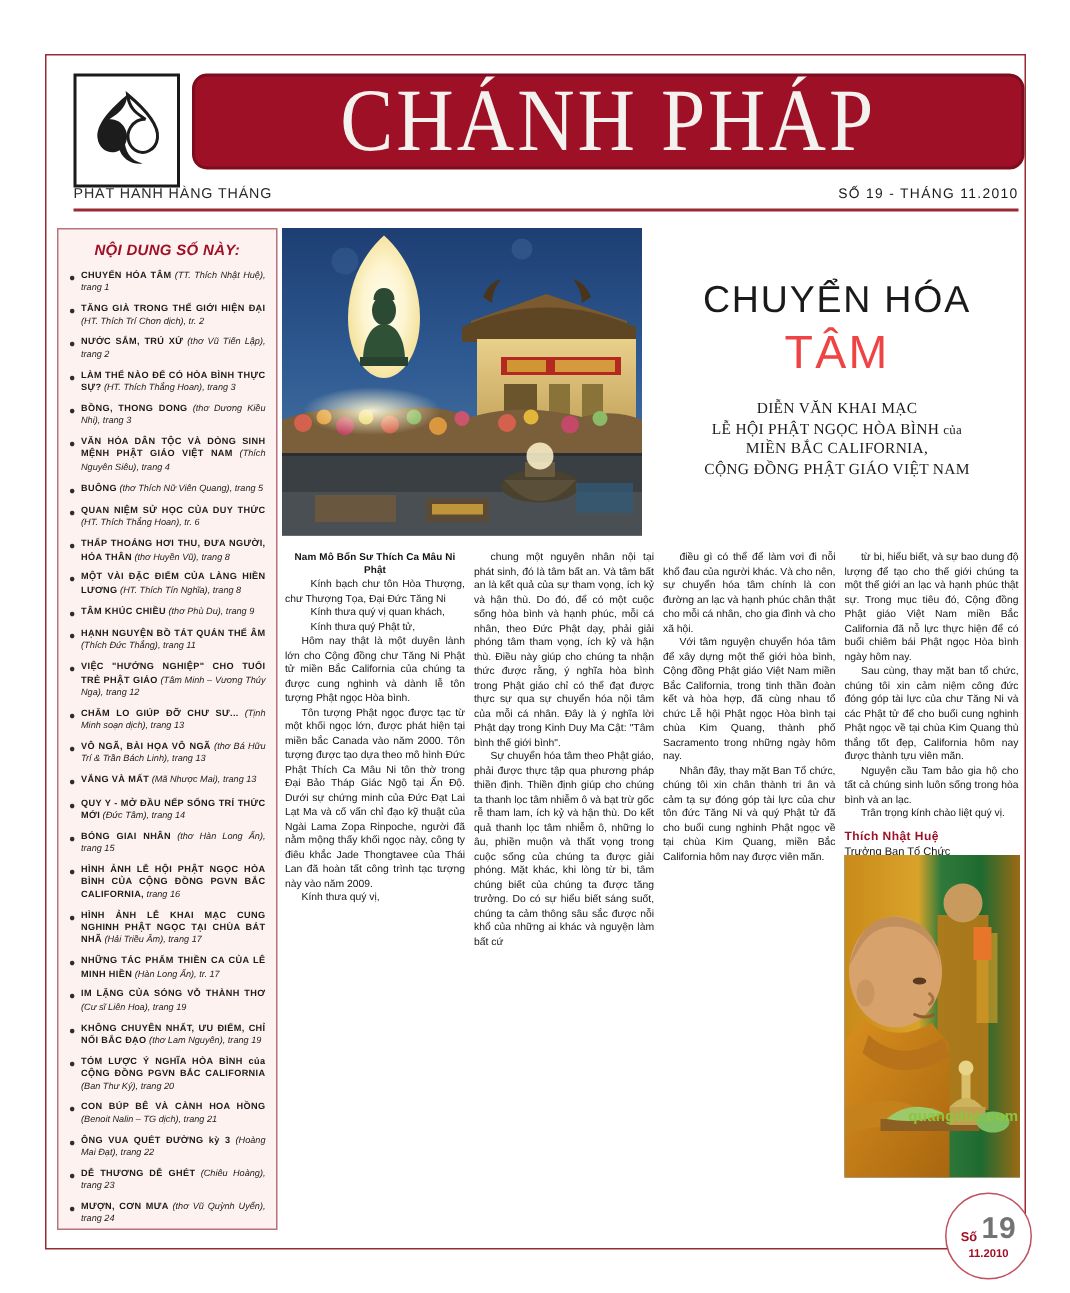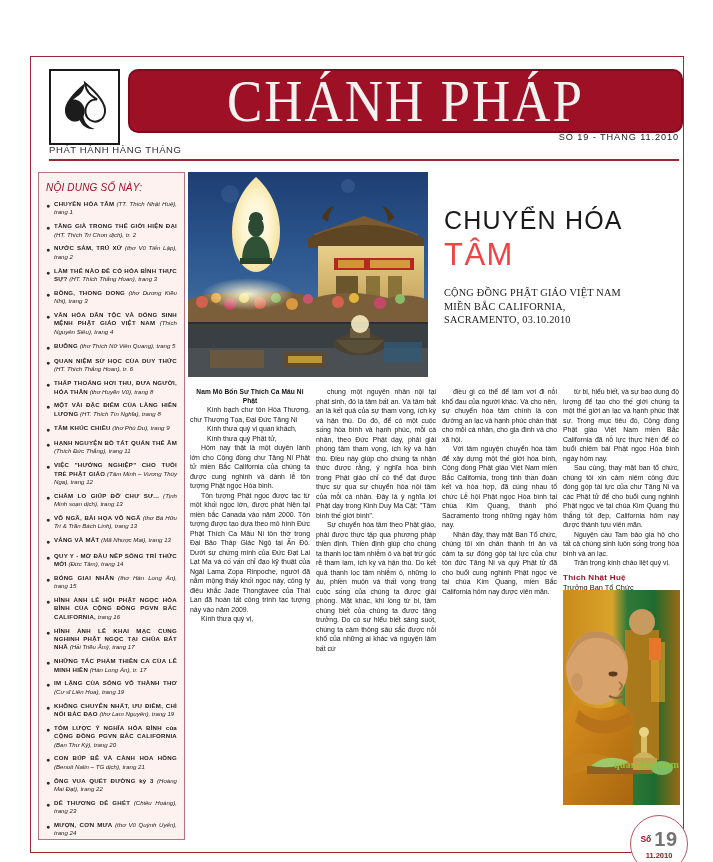--- a/index.html
+++ b/index.html
@@ -5,21 +5,20 @@
   html,body{margin:0;padding:0;background:#ffffff;}
   body{
     width:713px;height:862px;position:relative;overflow:hidden;
     font-family:"Liberation Sans", sans-serif;
     color:#111;
   }
   .page{
     position:absolute;left:0;top:0;width:713px;height:754px;
     background:#ffffff;
     box-sizing:border-box;
-    margin-top:20px;
   }
   
   .frame-left{position:absolute;left:30px;top:36px;width:1px;height:796px;background:#9a2a33;}
   .frame-right{position:absolute;left:683px;top:36px;width:1px;height:796px;background:#9a2a33;}
   .frame-top{position:absolute;left:30px;top:36px;width:654px;height:1px;background:#9a2a33;}
   .frame-bottom{position:absolute;left:30px;top:832px;width:654px;height:1px;background:#9a2a33;}
 
   
   .logo-box{
     position:absolute;left:49px;top:49px;width:67px;height:72px;
@@ -43,34 +42,34 @@
     position:absolute;left:49px;top:124px;
     font-size:9.5px;letter-spacing:.6px;color:#2b2b2b;
     font-family:"Liberation Sans", sans-serif;
   }
   .tagline{
     position:absolute;left:222px;top:124px;
     font-size:9.2px;font-weight:bold;letter-spacing:.3px;color:#1a1a1a;
     white-space:nowrap;
   }
   .issue-line{
-    position:absolute;right:34px;top:112px;
+    position:absolute;right:34px;top:124px;
     font-size:9.2px;letter-spacing:.9px;color:#1a1a1a;white-space:nowrap;
   }
   .masthead-rule{position:absolute;left:49px;top:139px;width:630px;height:1.5px;background:#9a2a33;}
 
   
   .toc{
     position:absolute;left:38px;top:152px;width:147px;height:668px;
     background:#fdf2ef;border:1.5px solid #b9737f;
     box-sizing:border-box;padding:6px 7px 8px 7px;overflow:hidden;
   }
   .toc-title{
-    color:#9e1026;font-weight:normal;font-style:italic;
-    font-size:10px;letter-spacing:.2px;
+    color:#9e1026;font-weight:bold;font-style:italic;
+    font-size:10px;text-align:center;letter-spacing:.2px;
     margin:3px 0 7px 0;
   }
   .toc-list{list-style:none;margin:0;padding:0;}
   .toc-item{
     display:flex;align-items:flex-start;margin-bottom:5.4px;
   }
   .toc-bullet{
     flex:0 0 auto;width:8px;color:#2d2d2d;font-size:7px;line-height:9px;
     padding-top:1px;
   }
@@ -90,21 +89,21 @@
 
   
   .hero-caption{
     position:absolute;left:190px;top:367px;width:120px;
     font-size:6.6px;font-weight:bold;line-height:9px;color:#111;
     text-align:center;letter-spacing:.1px;
   }
 
   
   .headline-wrap{
-    position:absolute;left:444px;top:185px;width:248px;text-align:left;
+    position:absolute;left:434px;top:185px;width:248px;text-align:center;
   }
   .headline-1{
     font-family:"Liberation Sans", sans-serif;
     font-size:25px;line-height:30px;color:#1a1a1a;letter-spacing:1.2px;
   }
   .headline-2{
     font-family:"Liberation Sans", sans-serif;
     font-size:31px;line-height:36px;color:#ef4444;letter-spacing:1.5px;
     margin-top:2px;
   }
@@ -145,29 +144,29 @@
   }
   .portrait svg{display:block;}
 
   
   .badge{
     position:absolute;left:630px;top:795px;width:56px;height:56px;
     border-radius:50%;background:#ffffff;border:1.3px solid #c0505e;
     display:flex;flex-direction:column;align-items:center;justify-content:center;
     line-height:1;
   }
-  .badge-top{display:flex;align-items:center;gap:3px;}
+  .badge-top{display:flex;align-items:flex-end;gap:3px;}
   .badge-so{font-size:8.5px;color:#9e1026;font-weight:bold;}
   .badge-num{font-size:20px;color:#737373;font-weight:bold;letter-spacing:.5px;}
   .badge-date{font-size:7.5px;color:#9e1026;font-weight:bold;margin-top:3px;}
 
   .watermark{
     position:absolute;right:34px;bottom:4px;
     font-size:10px;font-weight:bold;color:#8cc63f;letter-spacing:.2px;
-    font-family:Liberation Serif, serif;
+    font-family:Liberation Sans, sans-serif;
   }
 </style>
 </head>
 <body>
 
 <div class="page">
 
   <div class="frame-left"></div>
   <div class="frame-right"></div>
   <div class="frame-top"></div>
@@ -384,23 +383,27 @@
       <rect x="196" y="170" width="38" height="20" fill="#2f5b7a" opacity=".7"></rect>
     </svg>
   </div>
 
   <div class="hero-caption">Nam Mô Bổn Sư Thích Ca Mâu Ni Phật</div>
 
   <div class="headline-wrap">
     <div class="headline-1">CHUYỂN HÓA</div>
     <div class="headline-2">TÂM</div>
     <div class="deck">
+      <div>DIỄN VĂN KHAI MẠC</div>
+      <div>
+        <span>LỄ HỘI PHẬT NGỌC HÒA BÌNH</span>
+        <span class="sm">của</span>
+      </div>
+      <div>MIỀN BẮC CALIFORNIA,</div>
       <div>CỘNG ĐỒNG PHẬT GIÁO VIỆT NAM</div>
-      <div>MIỀN BẮC CALIFORNIA,</div>
-      <div>SACRAMENTO, 03.10.2010</div>
     </div>
   </div>
 
   <div class="col" id="col1">
       <p class="ind2">Kính bạch chư tôn Hòa Thượng, chư Thượng Tọa, Đại Đức Tăng Ni</p>
       <p class="ind2">Kính thưa quý vị quan khách,</p>
       <p class="ind2">Kính thưa quý Phật tử,</p>
       <p>Hôm nay thật là một duyên lành lớn cho Cộng đồng chư Tăng Ni Phật tử miền Bắc California của chúng ta được cung nghinh và dành lễ tôn tượng Phật ngọc Hòa bình.</p>
       <p>Tôn tượng Phật ngọc được tạc từ một khối ngọc lớn, được phát hiện tại miền bắc Canada vào năm 2000. Tôn tượng được tạo dựa theo mô hình Đức Phật Thích Ca Mâu Ni tôn thờ trong Đại Bảo Tháp Giác Ngộ tại Ấn Độ. Dưới sự chứng minh của Đức Đạt Lai Lạt Ma và cố vấn chỉ đạo kỹ thuật của Ngài Lama Zopa Rinpoche, người đã nằm mộng thấy khối ngọc này, công ty điêu khắc Jade Thongtavee của Thái Lan đã hoàn tất công trình tạc tượng này vào năm 2009.</p>
       <p>Kính thưa quý vị,</p>

